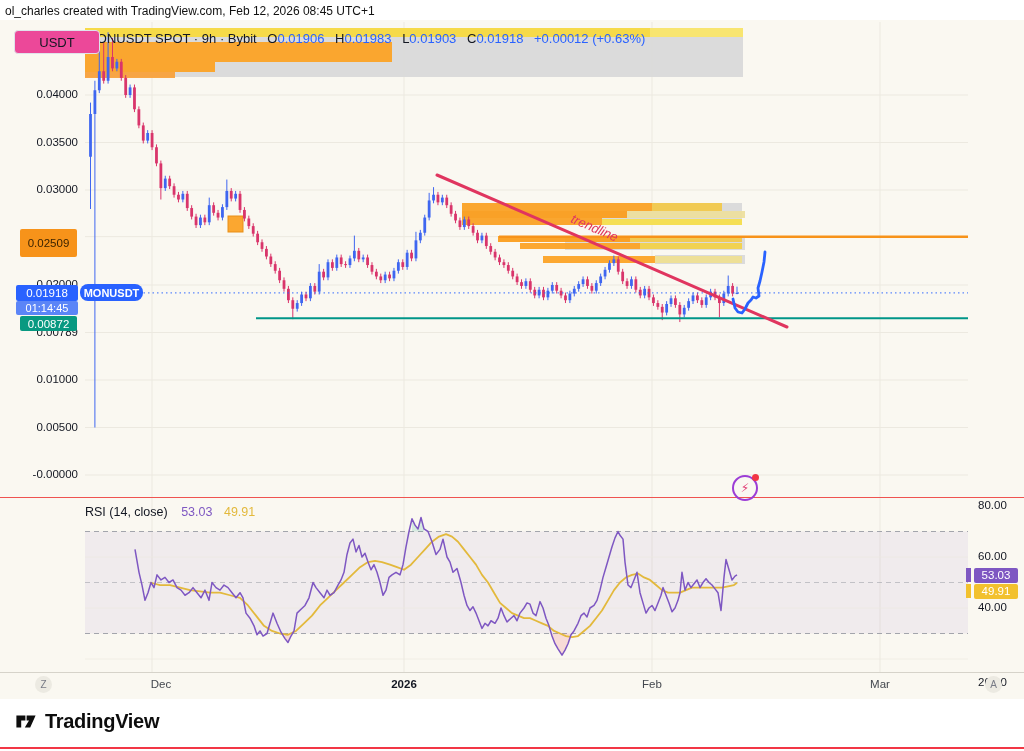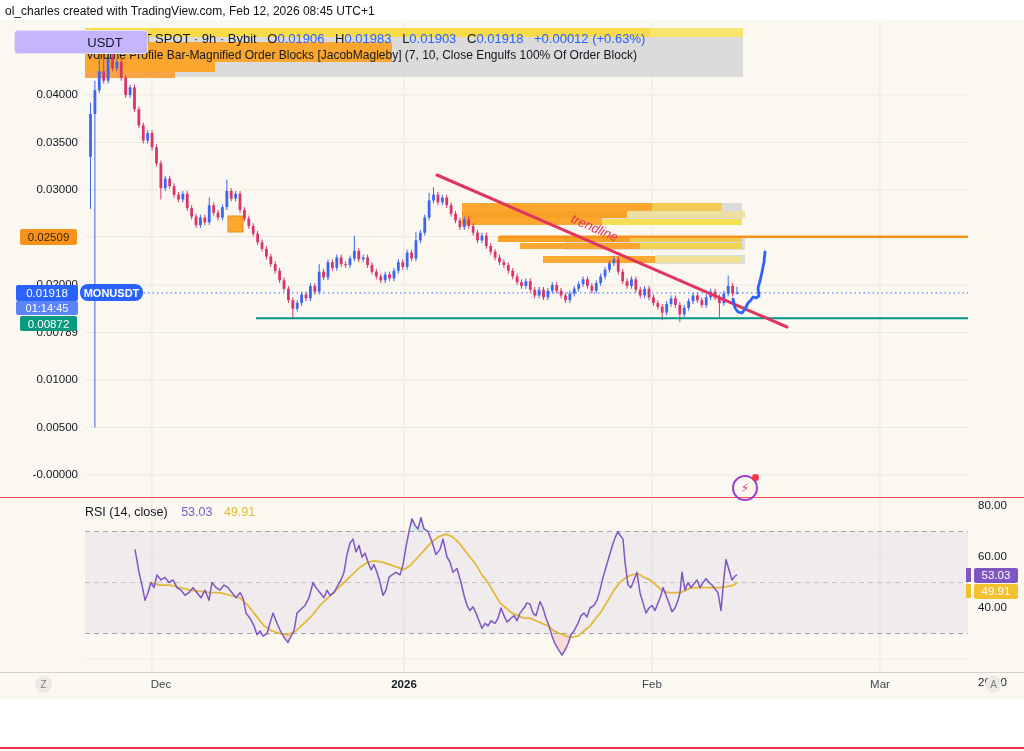--- a/index.html
+++ b/index.html
@@ -4,32 +4,32 @@
 <style>
   html,body{margin:0;padding:0;background:#fff;}
   #stage{position:relative;width:1024px;height:751px;overflow:hidden;
          font-family:"Liberation Sans","DejaVu Sans",sans-serif;color:#131722;background:#fff;}
   .abs{position:absolute;}
   #chart-bg{left:0;top:20px;width:1024px;height:652px;background:#FAF8F1;}
   #axis-bg{left:0;top:672px;width:1024px;height:26px;background:#FAF8F1;border-top:1px solid #D6D3CA;border-bottom:1px solid #E4E1D8;}
   #gfx{left:0;top:0;}
   .txt{position:absolute;white-space:nowrap;}
   #attribution{left:5px;top:4px;font-size:12px;color:#111;}
-  #usdt-btn{left:14px;top:30px;width:84px;height:22px;background:#c4b5fd;border:1px solid #E0E3EB;border-radius:4px;
-            font-size:13px;color:#131722;display:flex;align-items:center;justify-content:center;z-index:6;padding-left:48px;}
+  #usdt-btn{left:14px;top:30px;width:84px;height:22px;background:#ec4899;border:1px solid #E0E3EB;border-radius:4px;
+            font-size:13px;color:#131722;display:flex;align-items:center;justify-content:center;z-index:6;}
   #legend1{left:86px;top:31px;font-size:13px;z-index:5;}
   #legend2{left:86px;top:48px;font-size:12px;z-index:5;color:#131722;}
   .ohlc-k{color:#131722;margin-left:7px;}
   .ohlc-v{color:#2962FF;}
   .chg{color:#2962FF;margin-left:7px;}
   .axis-label{font-size:11.5px;color:#131722;z-index:4;}
   .price-tick{left:0;width:78px;text-align:right;}
   .badge{position:absolute;font-size:11.5px;color:#fff;border-radius:2px;text-align:center;z-index:5;
          display:flex;align-items:center;justify-content:center;}
-  #badge-orange{left:20px;width:57px;height:16px;background:#F7931A;color:#3b2300;}
+  #badge-orange{left:20px;width:57px;height:28px;background:#F7931A;color:#3b2300;}
   #badge-blue{left:16px;width:62px;height:16px;background:#2962FF;}
   #badge-count{left:16px;width:62px;height:14px;background:#5B85F7;font-size:11px;}
   #badge-teal{left:20px;width:57px;height:15px;background:#089981;}
   #monusdt-tag{left:80px;width:63px;height:17px;background:#2962FF;border-radius:8px;font-size:11px;font-weight:bold;z-index:5;}
   #rsi-legend{left:85px;top:505px;font-size:12.5px;z-index:4;}
   #rsi-val{color:#7E57C2;margin-left:10px;}
   #rsi-ma{color:#E3B93C;margin-left:8px;}
   .rsi-tick{left:978px;text-align:left;}
   #rsi-badge-p{left:974px;width:44px;height:15px;background:#7E57C2;}
   #rsi-badge-y{left:974px;width:44px;height:15px;background:#F2C12E;}
@@ -411,40 +411,46 @@
   <div class="abs" id="usdt-btn">USDT</div>
 
   <div class="txt" id="legend1">
     <span>MONUSDT SPOT · 9h · Bybit</span>
     <span class="ohlc-k">O</span><span class="ohlc-v">0.01906</span>
     <span class="ohlc-k">H</span><span class="ohlc-v">0.01983</span>
     <span class="ohlc-k">L</span><span class="ohlc-v">0.01903</span>
     <span class="ohlc-k">C</span><span class="ohlc-v">0.01918</span>
     <span class="chg">+0.00012 (+0.63%)</span>
   </div>
-  <div class="txt" id="legend2">Volume Profile Bar-Magnified Order Blocks [JacobMagleby] (7, 10, Close Engulfs 100% Of Order Block)</div>
 
   <div class="badge" id="badge-orange" style="top: 228.645px;">0.02509</div>
   <div class="badge" id="badge-blue" style="top: 284.79px;">0.01918</div>
   <div class="badge" id="badge-count" style="top: 300.79px;">01:14:45</div>
   <div class="badge" id="badge-teal" style="top: 316.345px;">0.00872</div>
   <div class="badge" id="monusdt-tag" style="top: 284.29px;">MONUSDT</div>
 
   <div class="txt" id="rsi-legend">
     <span>RSI</span>
     <span>(14, close)</span>
     <span id="rsi-val">53.03</span>
     <span id="rsi-ma">49.91</span>
   </div>
   <div class="badge" id="rsi-badge-p" style="top: 567.5px;">53.03</div>
   <div class="badge" id="rsi-badge-y" style="top: 583.5px;">49.91</div>
 
   <div class="abs" id="flash-icon">⚡<span id="flash-dot"></span></div>
 
   <div class="abs" id="footer"></div>
+  <div class="abs" id="brand">
+    <svg width="24" height="24" viewBox="0 0 40 40">
+      <path d="M4 11h15v8h-7v12h-8z" fill="#0d0d0d"></path>
+      <path d="M21 11h15l-9 20h-9l7-12h-4z" fill="#0d0d0d"></path>
+    </svg>
+    <span id="brand-text">TradingView</span>
+  </div>
   <div class="abs" id="bottom-line"></div>
   <div class="abs" id="sep-red"></div>
 <div class="txt axis-label price-tick" style="left: 0px; top: 88px;">0.04000</div>
     <div class="txt axis-label price-tick" style="left: 0px; top: 135.5px;">0.03500</div>
     <div class="txt axis-label price-tick" style="left: 0px; top: 183px;">0.03000</div>
     <div class="txt axis-label price-tick" style="left: 0px; top: 278px;">0.02000</div>
     <div class="txt axis-label price-tick" style="left: 0px; top: 325.5px;">0.00789</div>
     <div class="txt axis-label price-tick" style="left: 0px; top: 373px;">0.01000</div>
     <div class="txt axis-label price-tick" style="left: 0px; top: 420.5px;">0.00500</div>
     <div class="txt axis-label price-tick" style="left: 0px; top: 468px;">-0.00000</div>

